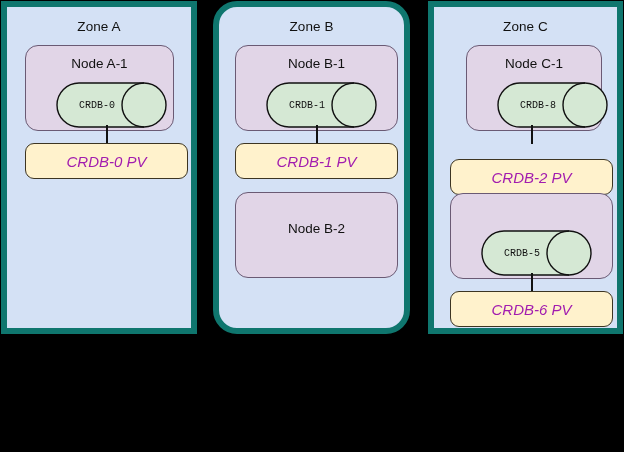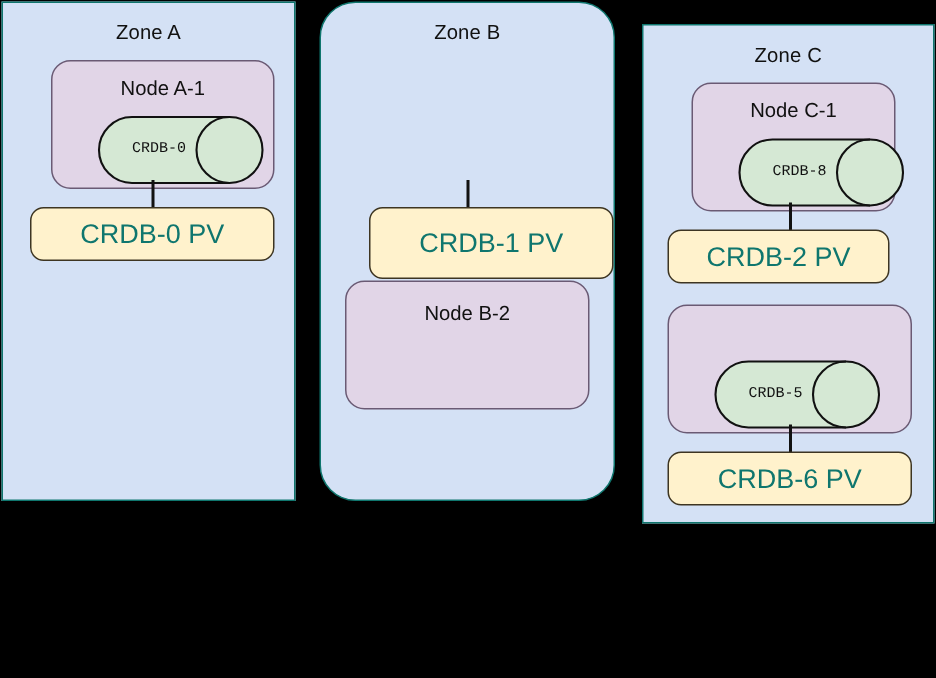--- a/index.html
+++ b/index.html
@@ -19,21 +19,21 @@
     position: absolute;
     left: 0; top: 0;
     width: 624px;
     height: 452px;
     background: #000000;
   }
 
   .zone {
     position: absolute;
     background: #d4e1f5;
-    border: 1px solid #0f766e;
+    border: 6px solid #0f766e;
     box-sizing: border-box;
     padding-left: 48px;
   }
   .zone-title {
     position: absolute;
     left: 0;
     right: 0;
     text-align: center;
     font-size: 13.5px;
     color: #111111;
@@ -84,39 +84,40 @@
     position: absolute;
     background: #fff2cc;
     border: 1px solid #3d3522;
     border-radius: 9px;
     box-sizing: border-box;
     display: flex;
     align-items: center;
     justify-content: center;
   }
   .pv-label {
-    font-size: 18px;
-    color: #0f766e;
+    font-size: 15px;
+    color: #a21caf;
+    font-style: italic;
   }
 
   .connector {
     position: absolute;
     width: 2px;
     background: #111111;
   }
 </style>
 </head>
 <body>
 
 <div id="canvas">
 
   <div class="zone" style="left:1px; top:1px; width:196px; height:333px;">
     <div class="zone-title" style="top:12px;">Zone A</div>
 
-    <div class="node" style="left:32px; top:38px; width:149px; height:86px;">
+    <div class="node" style="left:18px; top:38px; width:149px; height:86px;">
       <div class="node-title" style="top:10px;">Node A-1</div>
 
       <div class="cyl" style="left:30px; top:36px; width:111px; height:46px;">
         <svg viewBox="0 0 111 46" preserveAspectRatio="none">
           <path d="M 23 1 L 88 1 A 22 22 0 0 1 88 45 L 23 45 A 22 22 0 0 1 23 1 Z" fill="#d5e8d4" stroke="#111111" stroke-width="1.4"></path>
           <path d="M 88 1 A 22 22 0 0 0 88 45" fill="none" stroke="#111111" stroke-width="1.4"></path>
         </svg>
         <div class="cyl-label">CRDB-0</div>
       </div>
     </div>
@@ -124,50 +125,61 @@
     <div class="connector" style="left:99px; top:118px; height:19px;"></div>
 
     <div class="pv" style="left:18px; top:136px; width:163px; height:36px;">
       <span class="pv-label">CRDB-0 PV</span>
     </div>
   </div>
 
   <div class="zone" style="left:213px; top:1px; width:197px; height:333px;border-radius:24px;">
     <div class="zone-title" style="top:12px;">Zone B</div>
 
+    <div class="node" style="left:16px; top:38px; width:163px; height:86px;">
+      <div class="node-title" style="top:10px;">Node B-1</div>
+
+      <div class="cyl" style="left:30px; top:36px; width:111px; height:46px;">
+        <svg viewBox="0 0 111 46" preserveAspectRatio="none">
+          <path d="M 23 1 L 88 1 A 22 22 0 0 1 88 45 L 23 45 A 22 22 0 0 1 23 1 Z" fill="#d5e8d4" stroke="#111111" stroke-width="1.4"></path>
+          <path d="M 88 1 A 22 22 0 0 0 88 45" fill="none" stroke="#111111" stroke-width="1.4"></path>
+        </svg>
+        <div class="cyl-label">CRDB-1</div>
+      </div>
+    </div>
 
     <div class="connector" style="left:97px; top:118px; height:19px;"></div>
 
-    <div class="pv" style="left:16px; top:136px; width:163px; height:48px;margin-left:16px;">
+    <div class="pv" style="left:16px; top:136px; width:163px; height:36px;">
       <span class="pv-label">CRDB-1 PV</span>
     </div>
 
     <div class="node" style="left:16px; top:185px; width:163px; height:86px;">
-      <div class="node-title" style="top:13px;">Node B-2</div>
+      <div class="node-title" style="top:28px;">Node B-2</div>
     </div>
   </div>
 
-  <div class="zone" style="left:428px; top:1px; width:195px; height:333px;margin-top:15px;">
+  <div class="zone" style="left:428px; top:1px; width:195px; height:333px;">
     <div class="zone-title" style="top:12px;">Zone C</div>
 
     <div class="node" style="left:32px; top:38px; width:136px; height:86px;">
       <div class="node-title" style="top:10px;">Node C-1</div>
 
       <div class="cyl" style="left:30px; top:36px; width:111px; height:46px;">
         <svg viewBox="0 0 111 46" preserveAspectRatio="none">
           <path d="M 23 1 L 88 1 A 22 22 0 0 1 88 45 L 23 45 A 22 22 0 0 1 23 1 Z" fill="#d5e8d4" stroke="#111111" stroke-width="1.4"></path>
           <path d="M 88 1 A 22 22 0 0 0 88 45" fill="none" stroke="#111111" stroke-width="1.4"></path>
         </svg>
         <div class="cyl-label">CRDB-8</div>
       </div>
     </div>
 
     <div class="connector" style="left:97px; top:118px; height:19px;"></div>
 
-    <div class="pv" style="left:16px; top:136px; width:148px; height:36px;">
+    <div class="pv" style="left:16px; top:152px; width:163px; height:36px;">
       <span class="pv-label">CRDB-2 PV</span>
     </div>
 
     <div class="node" style="left:16px; top:186px; width:163px; height:86px;">
 
       <div class="cyl" style="left:30px; top:36px; width:111px; height:46px;">
         <svg viewBox="0 0 111 46" preserveAspectRatio="none">
           <path d="M 23 1 L 88 1 A 22 22 0 0 1 88 45 L 23 45 A 22 22 0 0 1 23 1 Z" fill="#d5e8d4" stroke="#111111" stroke-width="1.4"></path>
           <path d="M 88 1 A 22 22 0 0 0 88 45" fill="none" stroke="#111111" stroke-width="1.4"></path>
         </svg>

